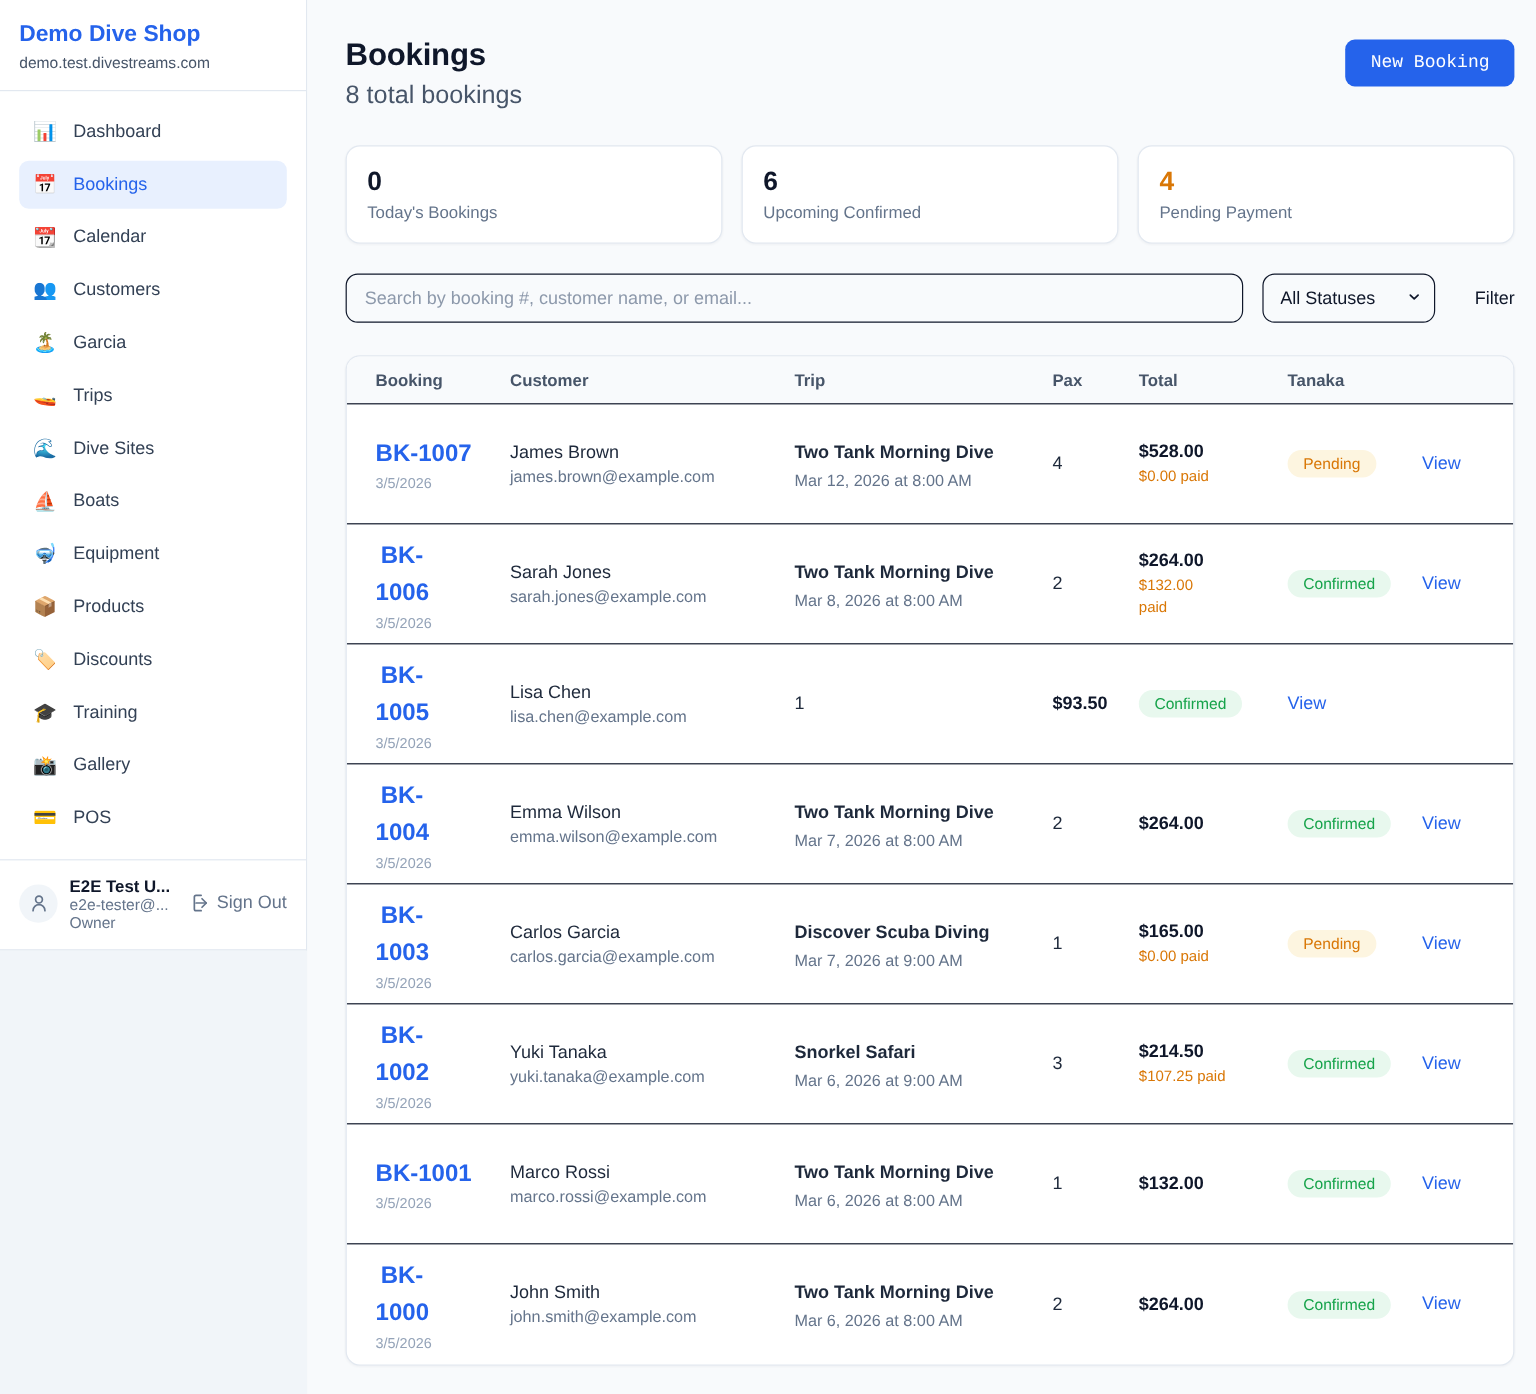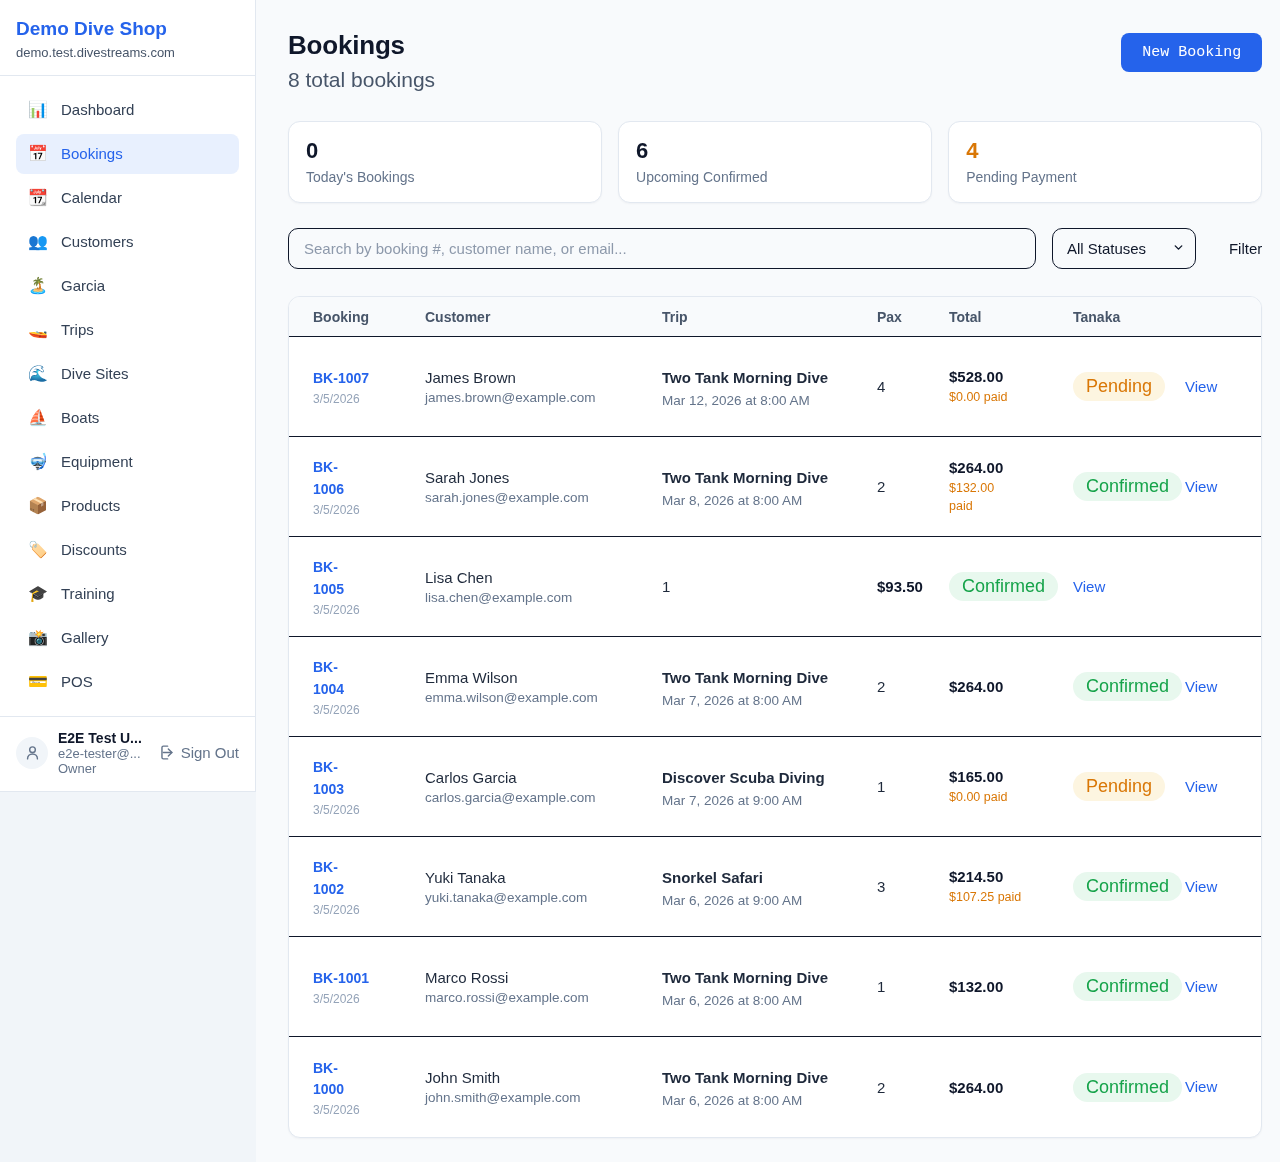--- a/index.html
+++ b/index.html
@@ -107,33 +107,33 @@
   .tgrid{
     display:grid;
     grid-template-columns:112px 237px 215px 72px 124px 112px 1fr;
     padding:0 24px;align-items:center;
   }
   .thead{height:40px;background:#f8fafc;border-bottom:1px solid var(--dark-line);}
   .th{font-size:14px;font-weight:600;color:var(--slate);}
   .trow{min-height:100px;border-bottom:1px solid var(--dark-line);}
   .trow:last-child{border-bottom:none;}
   .cell{padding-right:20px;}
-  .bk-id{color:var(--blue);font-weight:bold;font-size:14px;line-height:1.55;cursor:pointer;text-decoration:none;display:inline-block;}
+  .bk-id{color:var(--blue);font-weight:bold;font-size:20px;line-height:1.55;cursor:pointer;text-decoration:none;display:inline-block;text-align:center;}
   .bk-id.wrap{max-width:44px;}
   .bk-date{color:var(--gray-lt);font-size:12px;margin-top:2px;}
   .cust-name{font-size:15px;color:var(--ink-2);}
   .cust-email{font-size:13.5px;color:var(--gray);margin-top:4px;}
   .trip-name{font-size:15px;font-weight:600;color:var(--ink-2);max-width:168px;line-height:1.6;}
   .trip-date{font-size:13.5px;color:var(--gray);margin-top:3px;}
   .pax{font-size:15px;color:var(--ink-2);}
   .total{font-size:15px;font-weight:bold;color:var(--ink);}
   .paid{font-size:12.5px;color:var(--orange);margin-top:3px;line-height:1.45;}
   .paid.wrap{max-width:62px;}
   .badge{
-    display:inline-block;font-size:18px;padding:4px 13px;border-radius:999px;font-weight:400;
+    display:inline-block;font-size:13px;padding:4px 13px;border-radius:999px;font-weight:400;
   }
   .badge.pending{background:var(--pending-bg);color:var(--orange);}
   .badge.confirmed{background:var(--confirmed-bg);color:var(--green);}
   .view-link{color:var(--blue);font-size:15px;font-weight:500;cursor:pointer;text-decoration:none;}
 </style>
 </head>
 <body>
 
 <aside class="sidebar">
   <div class="brand">

